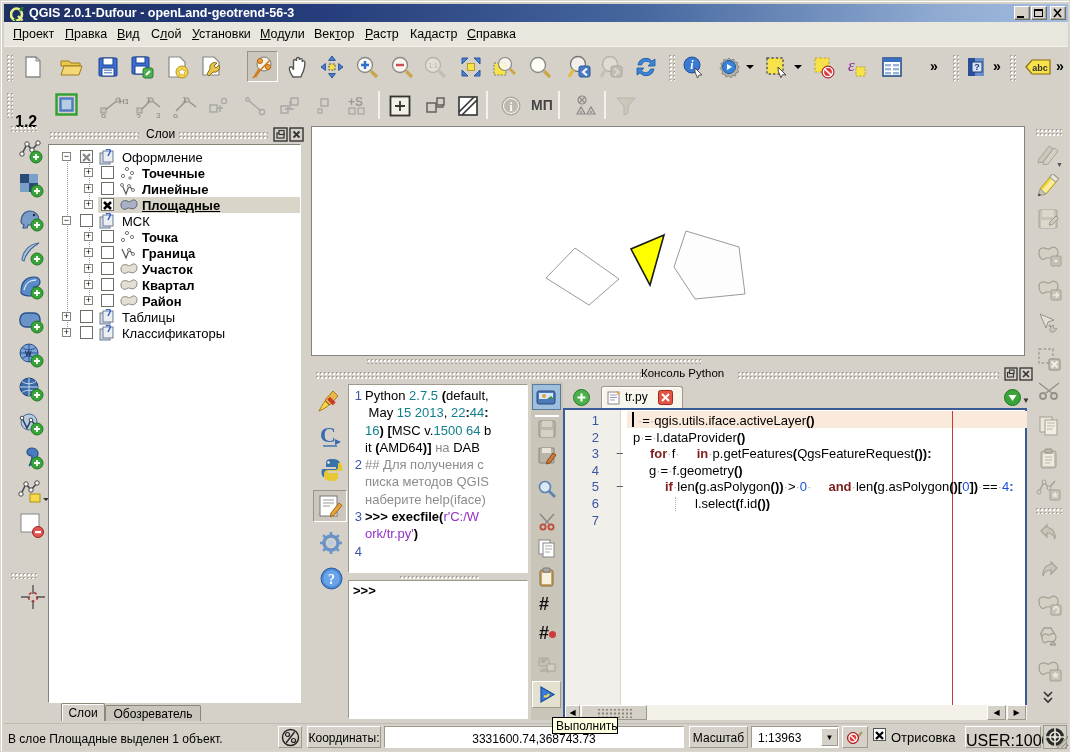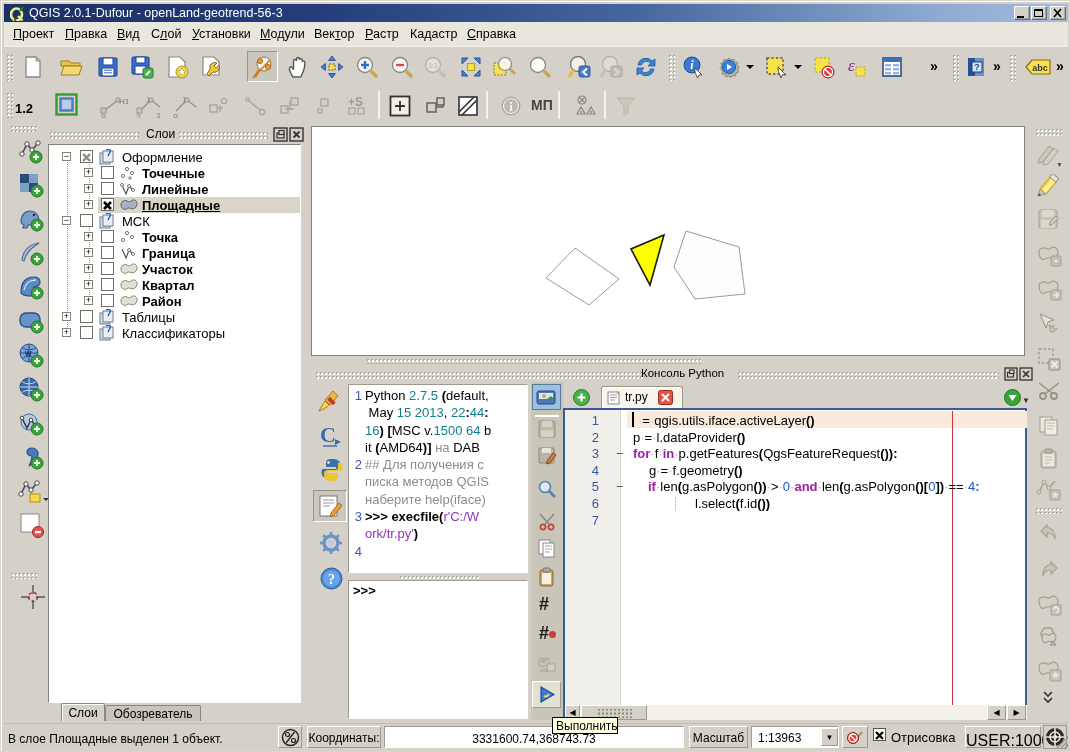--- a/index.html
+++ b/index.html
@@ -8,21 +8,21 @@
 #win { position:absolute; left:0; top:0; width:1070px; height:752px;
   background:#d5d1c8; border:1px solid #d9d6cd; outline:1px solid #716f64;
   box-shadow: inset 1px 1px 0 #fff; }
 .abs { position:absolute; }
 
 .dots-h { background-image: radial-gradient(circle, #ffffff 1.2px, transparent 1.4px), radial-gradient(circle, #aaa79a 1.2px, transparent 1.4px); background-size:4px 4px, 4px 4px; background-position:1px 1px, 0 0; }
 .dots-v { background-image: radial-gradient(circle, #ffffff 1.2px, transparent 1.4px), radial-gradient(circle, #aaa79a 1.2px, transparent 1.4px); background-size:4px 4px, 4px 4px; background-position:1px 1px, 0 0; }
 
 #titlebar { left:3px; top:3px; width:1064px; height:19px;
   background:linear-gradient(90deg,#1d3064 0%,#253d7c 30%,#47679f 60%,#8fabd2 88%,#a3bcdf 100%);
-  color:#fff; font-weight:normal; font-size:13px; }
+  color:#fff; font-weight:bold; font-size:13px; }
 .winbtn { position:absolute; top:2px; width:16px; height:14px; background:#d5d1c8;
   border:1px solid; border-color:#fff #716f64 #716f64 #fff; box-shadow:inset -1px -1px 0 #aca899;
   font-size:9px; color:#000; text-align:center; line-height:12px; }
 
 #menubar { left:3px; top:21px; width:1064px; height:25px; color:#000; font-size:12.5px; background:#e9e6dd; border-bottom:1px solid #f2f0e9; }
 #menubar span { position:absolute; top:5px; }
 .pressed { border:1px solid; border-color:#96938a #fff #fff #96938a; background:#cbc7bc; }
 .raised { border:1px solid; border-color:#fff #9d9a8d #9d9a8d #fff; }
 
 #layers-head { left:45px; top:124px; width:257px; height:19px; }
@@ -32,21 +32,21 @@
 .cb { position:absolute; width:13px; height:13px; background:#fff; border:1px solid #6e6e66; }
 .exp { position:absolute; width:9px; height:9px; background:#fff; border:1px solid #848478;
   font-size:9px; line-height:7px; text-align:center; color:#000; }
 .lbl { position:absolute; font-size:13px; white-space:nowrap; }
 .bold { font-weight:bold; }
 
 #statusbar { left:3px; top:722px; width:1064px; height:27px; background:#d5d1c8; border-top:1px solid #c0bcb2;}
 .sfield { position:absolute; border:1px solid; border-color:#9d9a8d #fff #fff #9d9a8d; font-size:12px; }
 
 .code { font-family:"Liberation Sans", sans-serif; font-size:13px; white-space:nowrap; }
-.kw { color:#a21caf; font-weight:bold; }
+.kw { color:#7f1d1d; font-weight:bold;margin-left:17px; }
 .num { color:#1a52d8; }
 .teal { color:#107f8c; }
 .gray { color:#8c8c8c; }
 .pur { color:#9330c8; }
 .lnum { color:#3c55a5; }
 .code i { font-style:normal; color:#b0b0b0; }
 .thumbdots { background-image: radial-gradient(circle, #8a8778 1.1px, transparent 1.3px); background-size:4px 4px; background-position:center; }
 </style>
 </head>
 <body>
@@ -229,21 +229,21 @@
     <div class="abs" style="left:989px;top:11px;font-weight:bold;font-size:14px;">»</div>
     <div class="dots-v abs" style="left:1005px;top:7px;width:7px;height:27px;"></div>
     <svg class="abs" style="left:1020px;top:10px" width="28" height="20" viewBox="0 0 28 20">
         <path d="M2 10 L8 3 h18 v14 H8 z" fill="#f7e24a" stroke="#8a6d10" stroke-width="1.2"></path>
         <text x="16" y="13.5" font-size="9" font-weight="bold" fill="#333" text-anchor="middle" font-family="Liberation Sans">abc</text>
       </svg>
     <div class="abs" style="left:1052px;top:11px;font-weight:bold;font-size:14px;">»</div>
   </div>
   <div id="toolbar2" class="abs" style="left:3px;top:86px;width:1064px;height:36px;">
     <div class="dots-v abs" style="left:2px;top:5px;width:7px;height:26px;"></div>
-    <div class="abs" style="left:11px;top:14px;font-weight:bold;font-size:13px;">1.2</div>
+    <div class="abs" style="left:11px;top:26px;font-weight:bold;font-size:16px;">1.2</div>
     <svg class="abs" style="left:51px;top:6px" width="23" height="23" viewBox="0 0 23 23">
         <rect x="1.5" y="1.5" width="20" height="20" fill="none" stroke="#2fa02f" stroke-width="2.4"></rect>
         <rect x="5.5" y="5.5" width="12" height="12" fill="#b8cce4" stroke="#4a7ac0" stroke-width="2.4"></rect>
       </svg>
     <g></g>
     <svg class="abs" style="left:94px;top:7px" width="30" height="24" viewBox="0 0 30 24">
         <path d="M6 17 L20 6" stroke="#96938a" stroke-width="1.5"></path>
         <rect x="3" y="14" width="5" height="5" fill="#c8c5b8" stroke="#9a978a"></rect>
         <circle cx="20" cy="6" r="2.2" fill="#c8c5b8" stroke="#9a978a"></circle>
         <text x="21" y="10" font-size="8" fill="#7a776e">H1</text>

